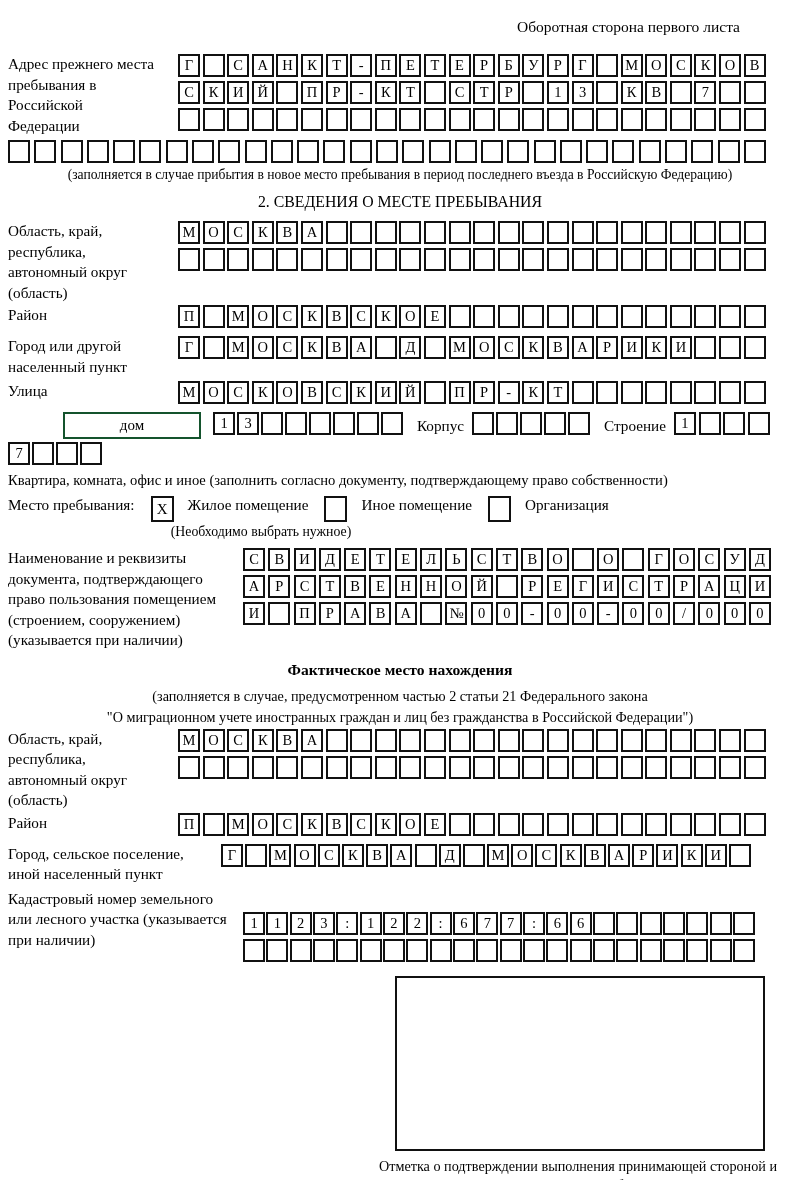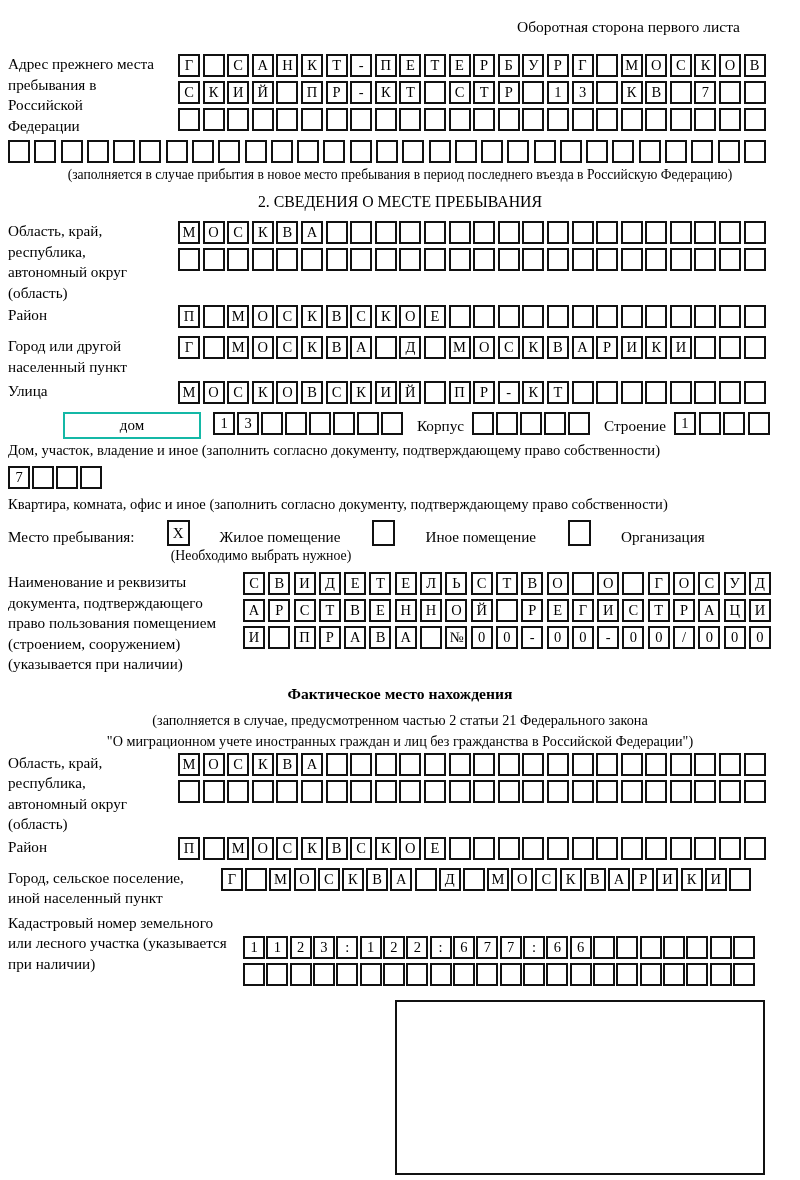--- a/index.html
+++ b/index.html
@@ -26,26 +26,26 @@
   .w190{width:190px;}
   .w118{width:118px;}
   .w94{width:94px;}
   .w96{width:96px;}
 
   .note-center{text-align:center;font-size:13.6px;margin:3px 0 10px 0;}
   .sec-title{text-align:center;font-weight:normal;font-size:15.8px;margin:2px 0 10px 0;}
   .note-left{font-size:14.6px;margin:1px 0 7px 0;}
 
   .dom-row{display:flex;align-items:center;margin-bottom:3px;margin-top:2px;}
-  .inline-box{box-sizing:border-box;border:2px solid #14b8a6;height:27px;display:flex;align-items:center;justify-content:center;font-size:15px;}
+  .inline-box{box-sizing:border-box;border:2px solid #14532d;height:27px;display:flex;align-items:center;justify-content:center;font-size:15px;}
   .dom-box{width:138px;margin-left:55px;margin-right:12px;}
   .kv-box{width:196px;margin-left:27px;margin-right:12px;}
   .inline-lbl{margin:0 8px 0 14px;font-size:15.2px;white-space:nowrap;}
 
-  .check-row{display:flex;align-items:flex-end;margin-top:4px;margin-bottom:2px;font-size:15.2px;gap:16px;}
+  .check-row{display:flex;align-items:flex-start;margin-top:4px;margin-bottom:2px;font-size:15.2px;}
   .checkbox{box-sizing:border-box;width:23px;height:26px;border:2px solid #111;display:flex;align-items:center;justify-content:center;font-size:15px;margin:0 14px 0 16px;}
   .note-choose{width:250px;margin-left:128px;text-align:center;font-size:13.8px;margin-bottom:8px;}
 
   .fact-title{text-align:center;font-weight:bold;font-size:15.6px;margin:10px 0 8px 0;}
   .fact-note{text-align:center;font-size:14.2px;line-height:19px;margin:0 0 2px 0;}
   .fact-note:last-of-type{margin-bottom:8px;}
 
   .cad-col{margin-top:23px;}
 
   .stamp-wrap{margin-top:10px;}
@@ -350,21 +350,20 @@
         <span class="cell"></span>
       </div>
     <span class="inline-lbl">Строение</span>
     <div class="cells w96">
         <span class="cell">1</span>
         <span class="cell"></span>
         <span class="cell"></span>
         <span class="cell"></span>
       </div>
   </div>
-  <div class="note-left">Дом, участок, владение и иное (заполнить согласно документу, подтверждающему право собственности)</div>
 
   <div class="dom-row">
     <div class="cells w94">
         <span class="cell">7</span>
         <span class="cell"></span>
         <span class="cell"></span>
         <span class="cell"></span>
       </div>
   </div>
   <div class="note-left">Квартира, комната, офис и иное (заполнить согласно документу, подтверждающему право собственности)</div>

